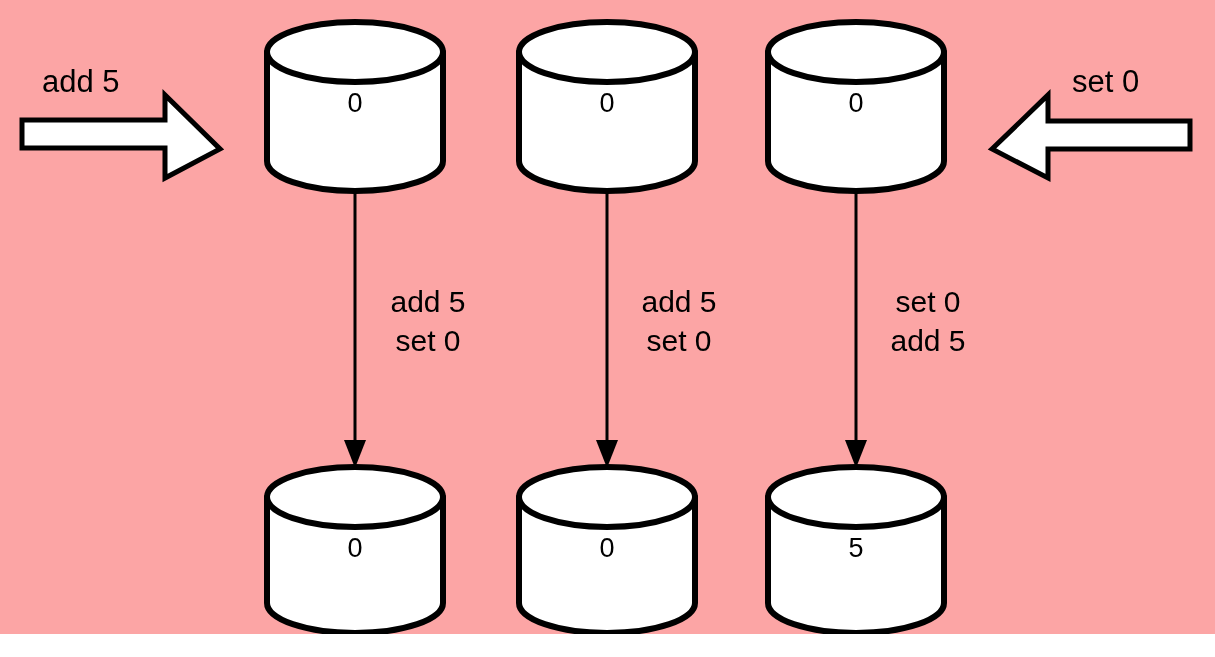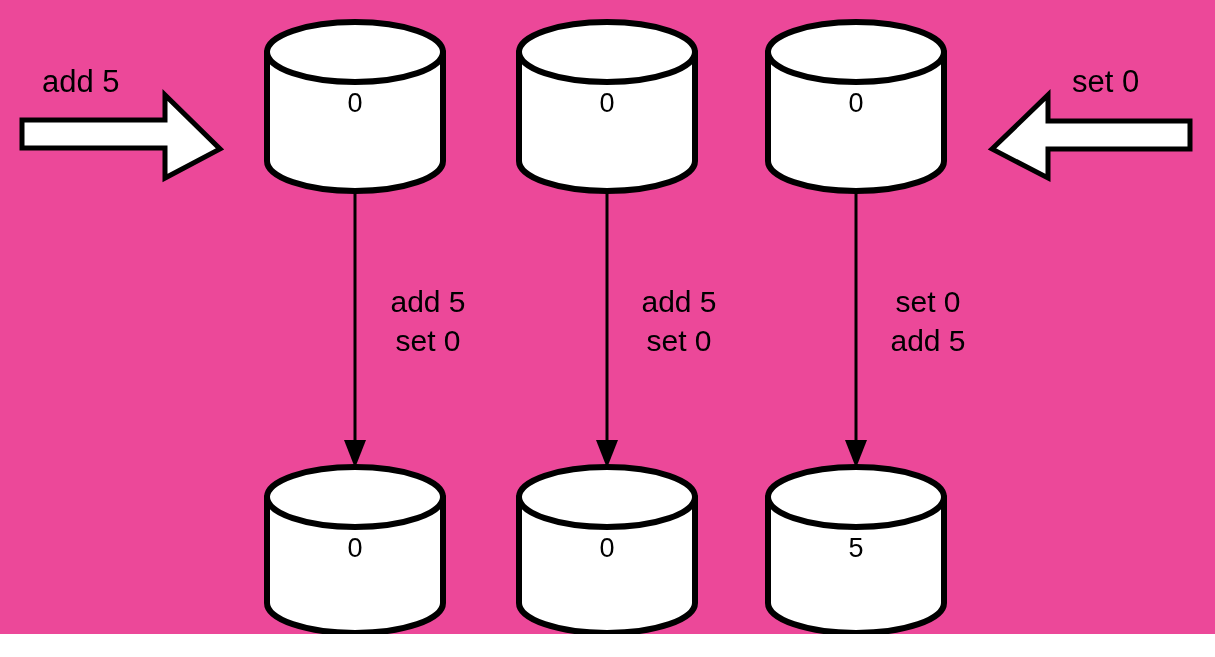--- a/index.html
+++ b/index.html
@@ -4,21 +4,21 @@
 <style>
   html, body {
     margin: 0;
     padding: 0;
     background: #ffffff;
   }
   #canvas-wrap {
     position: relative;
     width: 1215px;
     height: 634px;
-    background: #ec4899;
+    background: #fca5a5;
     overflow: hidden;
     font-family: "Liberation Sans", sans-serif;
   }
   svg.diagram {
     position: absolute;
     top: 0;
     left: 0;
     width: 1215px;
     height: 657px;
     display: block;

